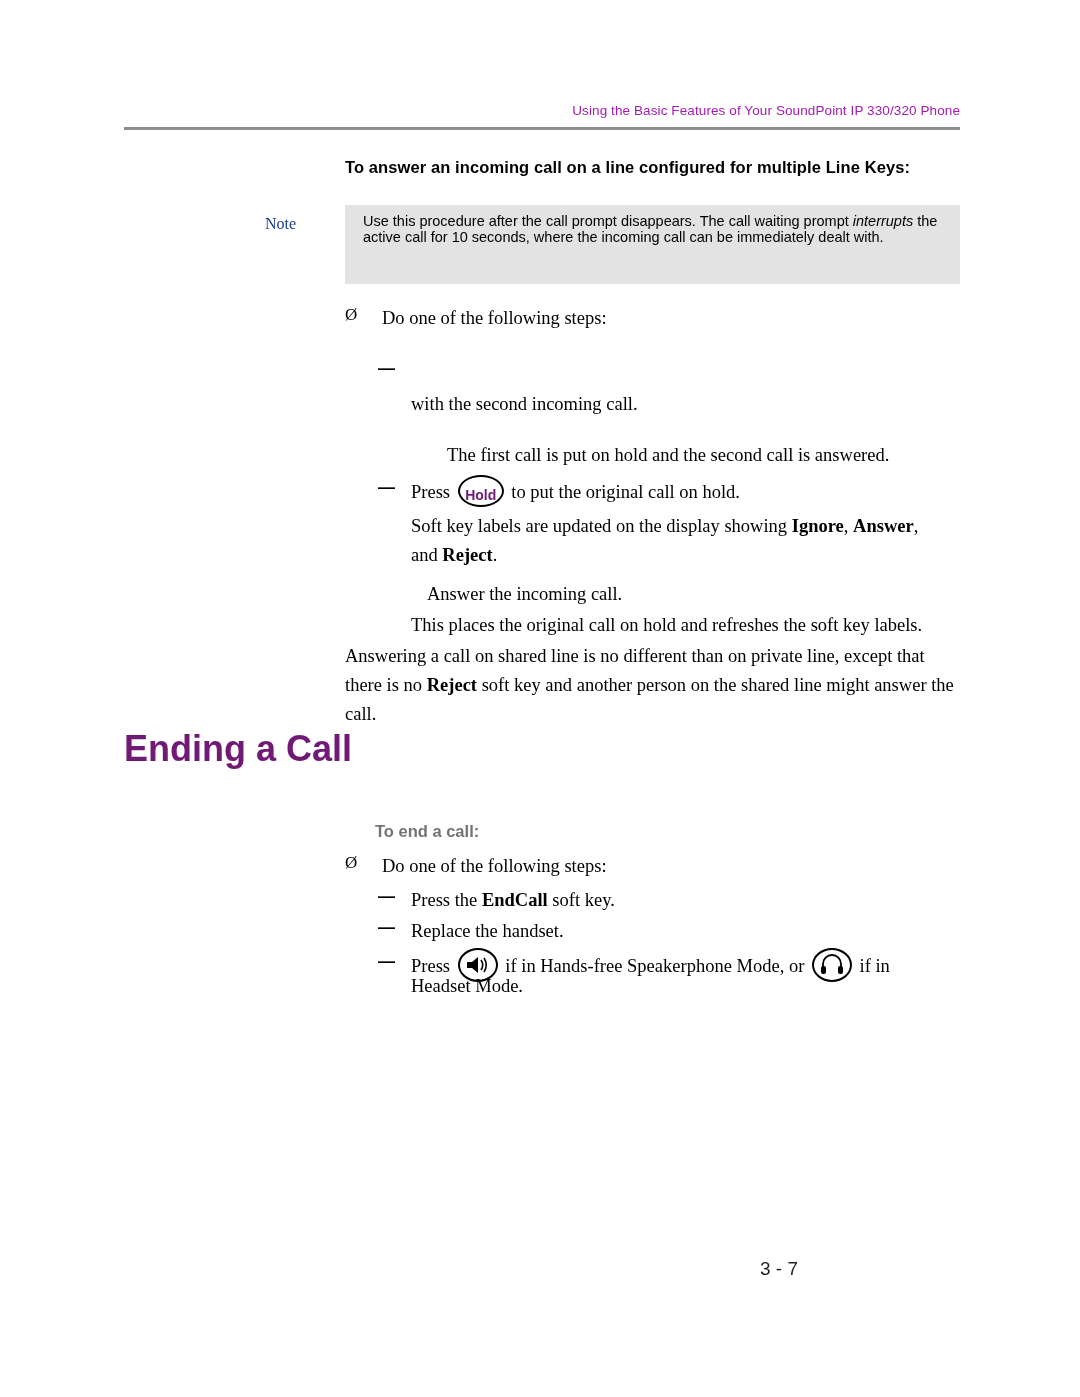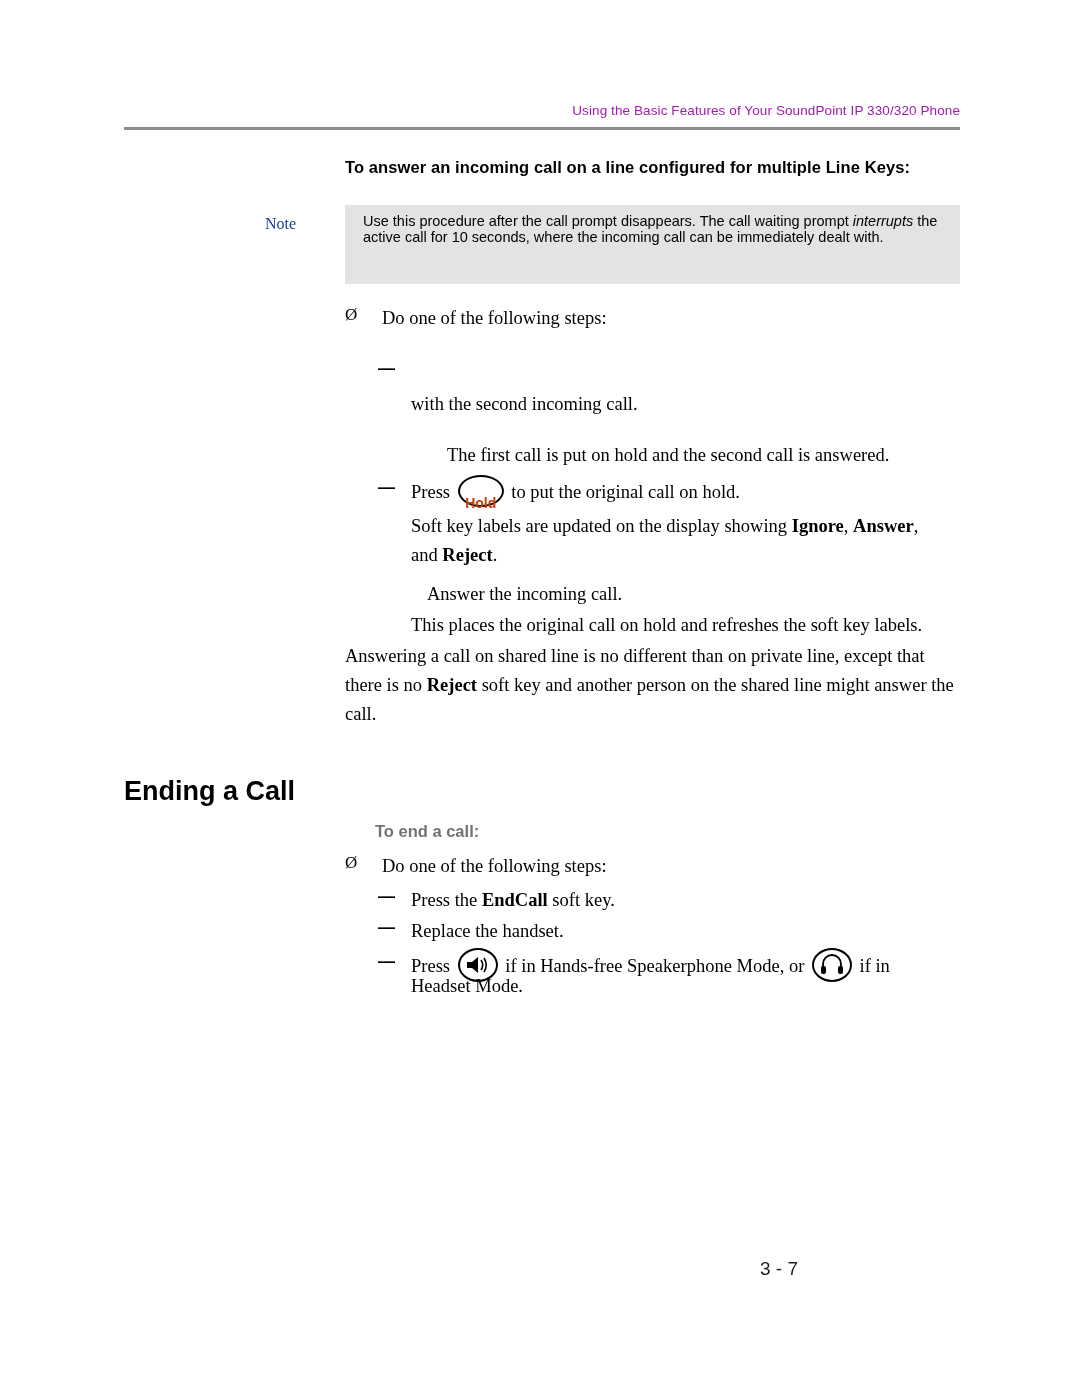--- a/index.html
+++ b/index.html
@@ -117,24 +117,23 @@
   .b4 { position: absolute; left: 378px; top: 459px; }
   .t4 { position: absolute; left: 411px; top: 458px; width: 560px; }
 
   
   .h1 {
     position: absolute;
     left: 124px;
     top: 728px;
     font-family: "Liberation Sans", sans-serif;
     font-weight: bold;
-    font-size: 27px;
-    color: #000000;
+    font-size: 36px;
+    color: #701a75;
     letter-spacing: 0px;
-    margin-top: 48px;
   }
 
   .subhead2 {
     position: absolute;
     left: 375px;
     top: 822px;
     font-family: "Liberation Sans", sans-serif;
     font-weight: bold;
     font-size: 16.5px;
     color: #737373;
@@ -204,22 +203,21 @@
     box-sizing: border-box;
   }
   .holdkey .lbl {
     position: absolute;
     left: 0; top: 6px;
     width: 46px;
     text-align: center;
     font-family: "Liberation Sans", sans-serif;
     font-weight: bold;
     font-size: 14px;
-    color: #c2410c;
-    margin-top: 8px;
+    color: #701a75;
   }
 
   .iconkey {
     display: inline-block;
     position: relative;
     width: 40px;
     height: 34px;
     vertical-align: -10px;
     margin: 0 3px;
   }

